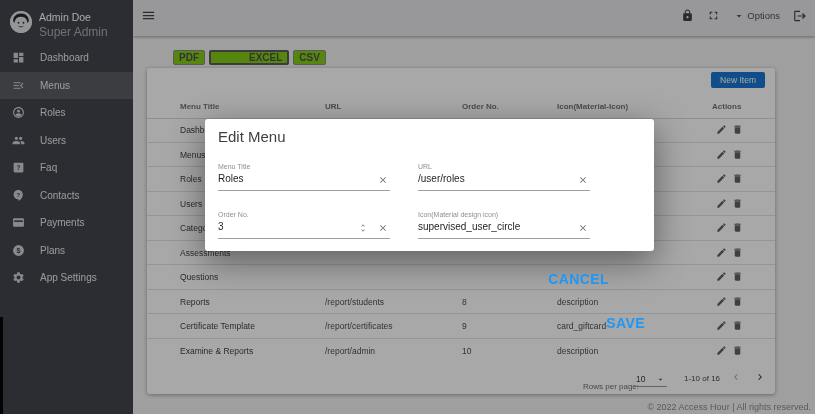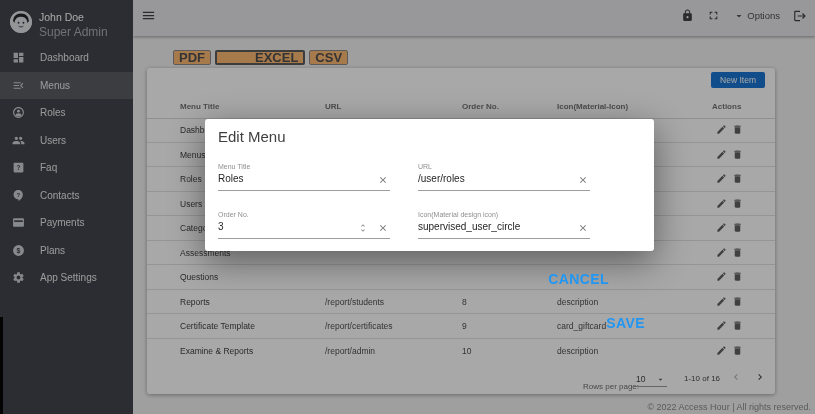--- a/index.html
+++ b/index.html
@@ -25,22 +25,22 @@
   .hamburger{position:absolute;left:8px;top:8px;width:15px;height:15px;fill:#424242;cursor:pointer;}
   .topbar-right{position:absolute;right:8px;top:0;height:31px;display:flex;align-items:center;gap:13px;}
   .tb-icon{width:13px;height:13px;fill:#424242;cursor:pointer;}
   .options{display:flex;align-items:center;cursor:pointer;}
   .options svg{width:12px;height:12px;fill:#555;}
   .options-label{font-size:9.5px;color:#4f4f4f;margin-left:2px;}
 
   
   .main{position:absolute;left:133px;top:31px;width:682px;height:383px;background:#f2f2f2;}
   .export-bar{position:absolute;left:40px;top:19px;display:flex;gap:4px;}
-  .exp-btn{height:15px;padding:0 5px;font-size:13px;font-weight:bold;color:#4f4f4f;
-           background:#fdba74;border:1px solid #8a8a8a;border-radius:2px;line-height:11px;cursor:pointer;
+  .exp-btn{height:15px;padding:0 5px;font-size:10px;font-weight:bold;color:#4f4f4f;
+           background:#84cc16;border:1px solid #8a8a8a;border-radius:2px;line-height:11px;cursor:pointer;
            font-family:"Liberation Sans",sans-serif;}
   .exp-btn.focused{border:2px solid #5c5c5c;line-height:9px;padding-left:38px;}
 
   .card{position:absolute;left:14px;top:37px;width:628px;height:326px;background:#ffffff;
         border-radius:3px;box-shadow:0 1px 4px rgba(0,0,0,0.35);}
   .new-item{position:absolute;right:10px;top:4px;height:16px;padding:0 9px;background:#1976d2;color:#fff;
             font-size:8.5px;border:none;border-radius:2px;cursor:pointer;line-height:16px;
             font-family:"Liberation Sans",sans-serif;}
   .thead{position:absolute;left:0;top:28px;width:628px;height:22px;border-bottom:1px solid #dadada;}
   .th{position:absolute;top:6px;font-size:8px;font-weight:bold;color:#757575;}
@@ -89,21 +89,21 @@
     <div class="user-panel">
       <span class="avatar">
         <svg viewBox="0 0 24 24" width="22" height="22">
           <circle cx="12" cy="12" r="12" fill="#dfe3e6"></circle>
           <path d="M12,2.6c-5.4,0-8.6,3.6-8.6,8.6l1.8,2c-0.2-1.4,0.2-7,6.8-7s7,5.6,6.8,7l1.8-2C20.6,6.2,17.4,2.6,12,2.6z" fill="#23272b"></path>
           <circle cx="9.3" cy="12.8" r="1" fill="#2e3338"></circle>
             <circle cx="14.7" cy="12.8" r="1" fill="#2e3338"></circle>
           <path d="M9.5,16.5c1.5,1.2,3.5,1.2,5,0" stroke="#2e3338" stroke-width="0.9" fill="none"></path>
         </svg>
       </span>
-      <div class="user-name">John Doe</div>
+      <div class="user-name">Admin Doe</div>
       <div class="user-role">Super Admin</div>
     </div>
 
     <div class="nav">
       <div class="nav-item">
         <svg viewBox="0 0 24 24">
             <path d="M3,13h8V3H3V13z M3,21h8v-6H3V21z M13,21h8V11h-8V21z M13,3v6h8V3H13z"></path>
           </svg>
         <span class="nav-label">Dashboard</span>
       </div>

